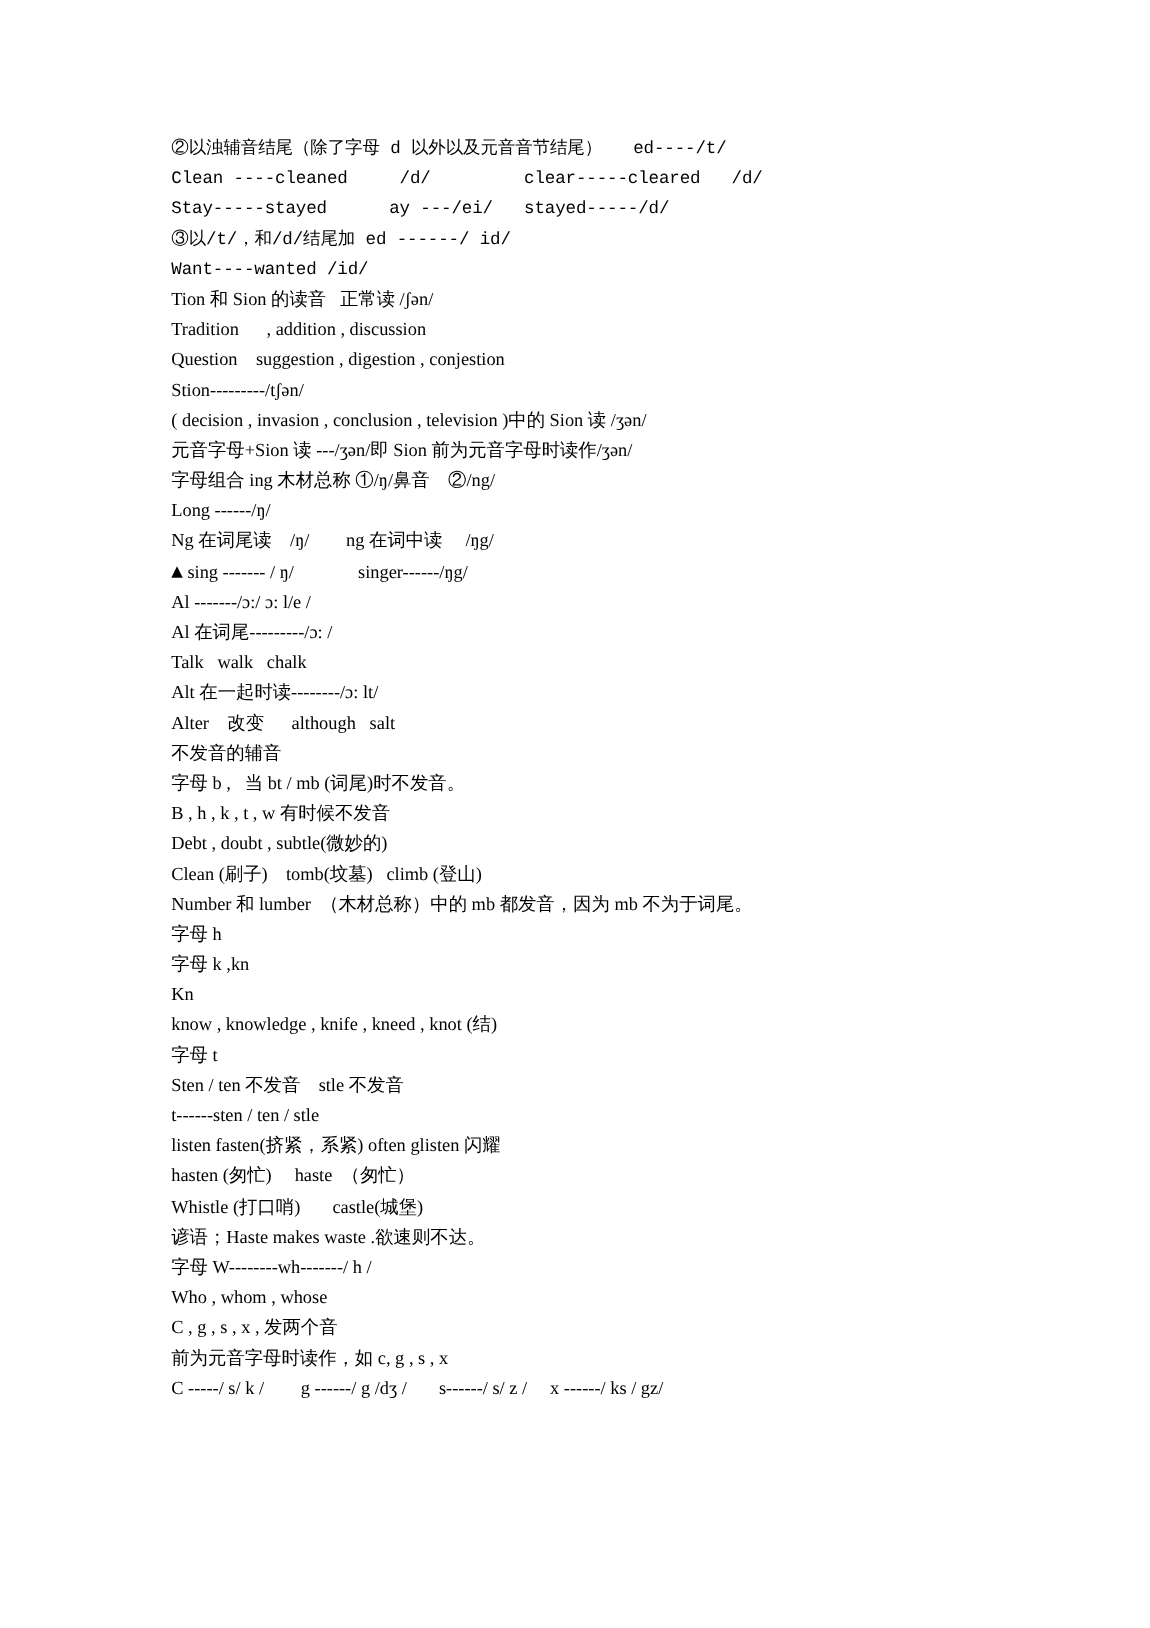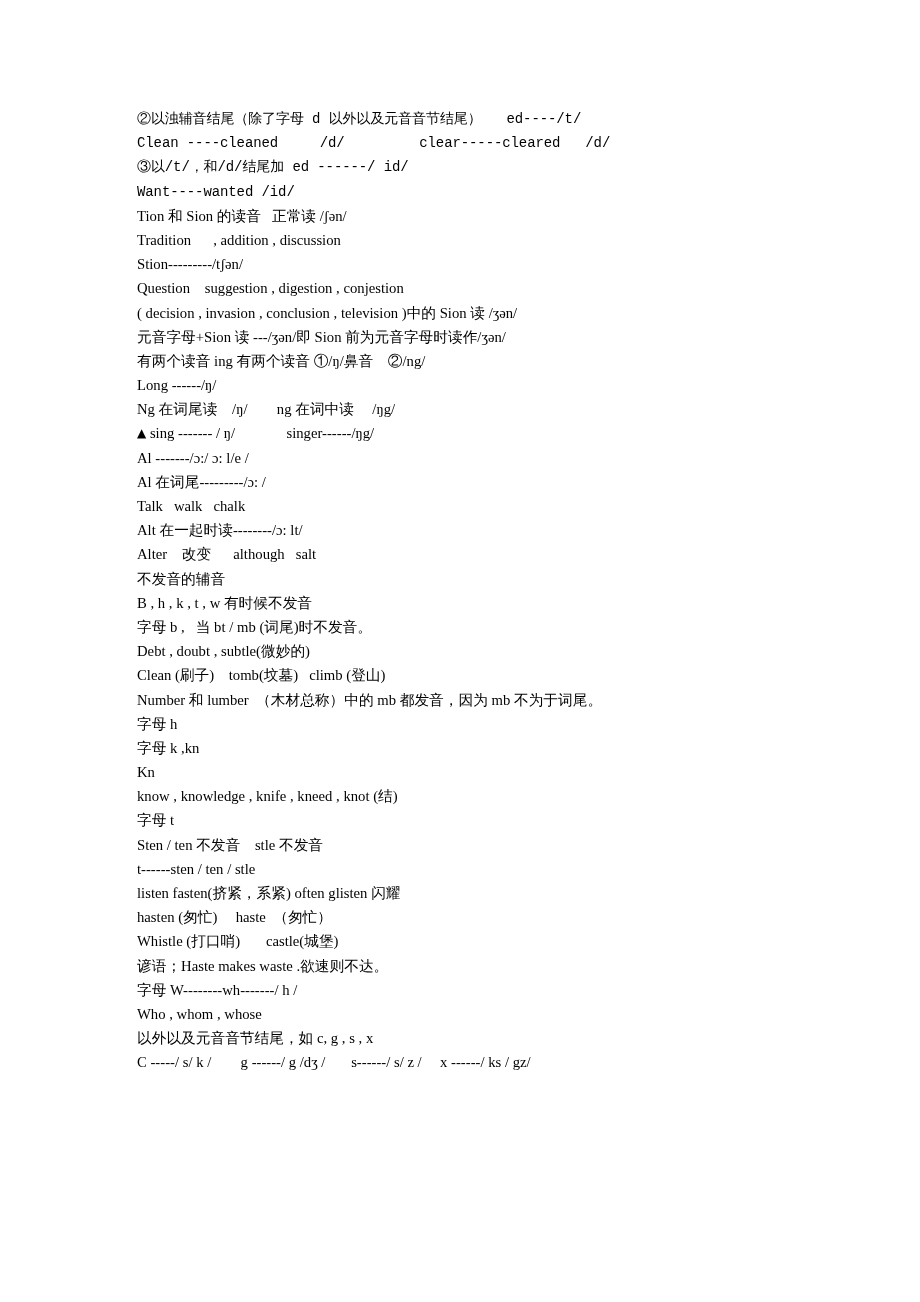--- a/index.html
+++ b/index.html
@@ -44,56 +44,58 @@
   }
 </style>
 </head>
 <body>
 
 <div class="page">
   <div class="doc-body">
 
     <span class="line mono">②以浊辅音结尾（除了字母 d 以外以及元音音节结尾）   ed----/t/</span>
     <span class="line mono">Clean ----cleaned     /d/         clear-----cleared   /d/</span>
+    <span class="line mono">Stay-----stayed      ay ---/ei/   stayed-----/d/</span>
     <span class="line mono">③以/t/，和/d/结尾加 ed ------/ id/</span>
     <span class="line mono">Want----wanted /id/</span>
 
     <span class="line">Tion 和 Sion 的读音   正常读 /ʃən/</span>
     <span class="line">Tradition      , addition , discussion</span>
+    <span class="line">Question    suggestion , digestion , conjestion</span>
     <span class="line">Stion---------/tʃən/</span>
-    <span class="line">Question    suggestion , digestion , conjestion</span>
     <span class="line">( decision , invasion , conclusion , television )中的 Sion 读 /ʒən/</span>
     <span class="line">元音字母+Sion 读 ---/ʒən/即 Sion 前为元音字母时读作/ʒən/</span>
-    <span class="line">有两个读音 ing 有两个读音 ①/ŋ/鼻音    ②/ng/</span>
+    <span class="line">字母组合 ing 木材总称 ①/ŋ/鼻音    ②/ng/</span>
     <span class="line">Long ------/ŋ/</span>
     <span class="line">Ng 在词尾读    /ŋ/        ng 在词中读     /ŋg/</span>
 
     <span class="line"><span class="tri">▲</span><span> sing ------- / ŋ/              singer------/ŋg/</span></span>
 
     <span class="line">Al -------/ɔ:/ ɔ: l/e /</span>
     <span class="line">Al 在词尾---------/ɔ: /</span>
     <span class="line">Talk   walk   chalk</span>
     <span class="line">Alt 在一起时读--------/ɔ: lt/</span>
     <span class="line">Alter    改变      although   salt</span>
     <span class="line">不发音的辅音</span>
+    <span class="line">字母 b ,   当 bt / mb (词尾)时不发音。</span>
     <span class="line">B , h , k , t , w 有时候不发音</span>
-    <span class="line">字母 b ,   当 bt / mb (词尾)时不发音。</span>
     <span class="line">Debt , doubt , subtle(微妙的)</span>
     <span class="line">Clean (刷子)    tomb(坟墓)   climb (登山)</span>
     <span class="line">Number 和 lumber  （木材总称）中的 mb 都发音，因为 mb 不为于词尾。</span>
     <span class="line">字母 h</span>
     <span class="line">字母 k ,kn</span>
     <span class="line">Kn</span>
     <span class="line">know , knowledge , knife , kneed , knot (结)</span>
     <span class="line">字母 t</span>
     <span class="line">Sten / ten 不发音    stle 不发音</span>
     <span class="line">t------sten / ten / stle</span>
     <span class="line">listen fasten(挤紧，系紧) often glisten 闪耀</span>
     <span class="line">hasten (匆忙)     haste  （匆忙）</span>
     <span class="line">Whistle (打口哨)       castle(城堡)</span>
     <span class="line">谚语；Haste makes waste .欲速则不达。</span>
     <span class="line">字母 W--------wh-------/ h /</span>
     <span class="line">Who , whom , whose</span>
-    <span class="line">以外以及元音音节结尾，如 c, g , s , x</span>
+    <span class="line">C , g , s , x , 发两个音</span>
+    <span class="line">前为元音字母时读作，如 c, g , s , x</span>
     <span class="line">C -----/ s/ k /        g ------/ g /dʒ /       s------/ s/ z /     x ------/ ks / gz/</span>
 
   </div>
 </div>
 
 </body></html>

